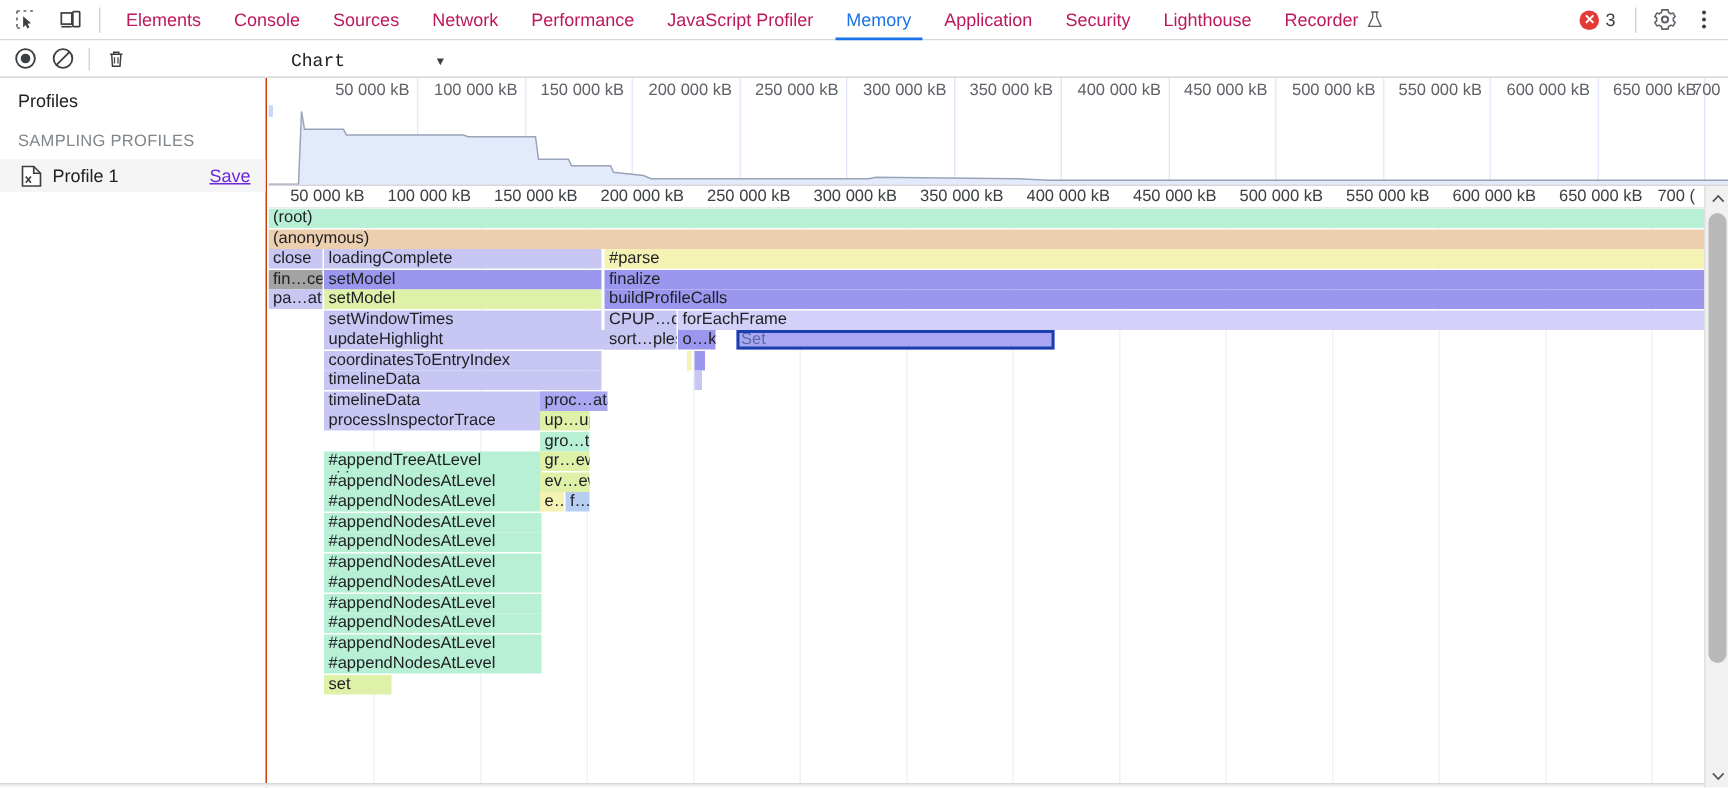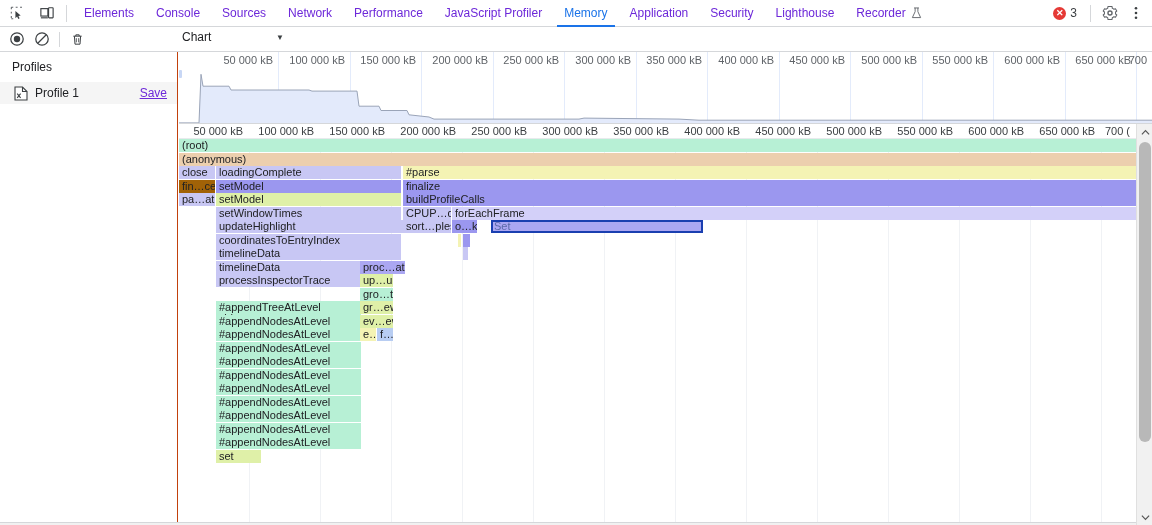--- a/index.html
+++ b/index.html
@@ -26,21 +26,21 @@
   .tb-ibtn {
     width: 22px; height: 22px; display: flex; align-items: center;
     justify-content: center; cursor: pointer; border-radius: 2px;
   }
   .tb-div {
     width: 1px; height: 17px; background: #d5d7da; margin: 0 6px 0 8px;
   }
   .tabs { display: flex; align-items: stretch; height: 27px; }
   .tab {
     display: flex; align-items: center; padding: 0 11px; height: 27px;
-    font-size: 12px; color: #6d28d9; cursor: pointer;
+    font-size: 12px; color: #be185d; cursor: pointer;
     white-space: nowrap; position: relative;
   }
   .tab.active { color: #1a73e8; }
   .tab.active::after {
     content: ""; position: absolute; left: 4px; right: 4px; bottom: 0;
     height: 2px; background: #1a73e8;
   }
   .tab .flask { margin-left: 5px; display: inline-flex; }
   .tb-right {
     margin-left: auto; display: flex; align-items: center;
@@ -67,22 +67,22 @@
   .tool-left {
     position: absolute; left: 0; top: 0; width: 178px; height: 24px;
     display: flex; align-items: center; padding-left: 6px; gap: 3px;
   }
   .tool-btn {
     width: 22px; height: 22px; display: flex; align-items: center;
     justify-content: center; cursor: pointer; border-radius: 2px;
   }
   .tool-sep { width: 1px; height: 15px; background: #d5d7da; margin: 0 3px; }
   .tool-right {
-    position: absolute; left: 179px; top: 0; height: 24px;
-    display: flex; align-items: flex-start;
+    position: absolute; left: 191px; top: 0; height: 24px;
+    display: flex; align-items: flex-end; font-family: Liberation Mono, monospace;
   }
   .chart-select {
     display: flex; align-items: center; justify-content: space-between;
     width: 110px; height: 20px; padding: 0 5px 0 3px; cursor: pointer;
     font-size: 12px; color: #202124;
   }
   .caret { font-size: 8px; color: #3c4043; }
 
   
   .sidebar {
@@ -292,20 +292,21 @@
     <div class="tool-right">
       <div class="chart-select">
         <span>Chart</span>
         <span class="caret">▼</span>
       </div>
     </div>
   </div>
 
   <div class="sidebar">
     <div class="sb-title">Profiles</div>
+    <div class="sb-group">SAMPLING PROFILES</div>
     <div class="sb-item">
       <span class="doc-ico">
         <svg width="14" height="15" viewBox="0 0 14 15">
           <path d="M1 1h7.5L13 5.5V14H1z" fill="#fff" stroke="#3c4043" stroke-width="1.1"></path>
           <path d="M8.5 1v4.5H13" fill="none" stroke="#3c4043" stroke-width="1.1"></path>
           <path d="M3.2 7.6l3.4 4.2M6.6 7.6l-3.4 4.2" stroke="#3c4043" stroke-width="1.1"></path>
         </svg>
       </span>
       <span>Profile 1</span>
       <span class="sb-save">Save</span>
@@ -387,21 +388,21 @@
       <svg width="9" height="7" viewBox="0 0 10 7">
           <path d="M1 5.6L5 1.4l4 4.2" fill="none" stroke="#5f6368" stroke-width="1.2"></path>
         </svg>
     </div>
     <div class="fc-rows" id="fc-rows">
         <div class="bar" style="left: 0px; top: 0px; width: 957px; background: rgb(183, 240, 213);">(root)</div>
         <div class="bar" style="left: 0px; top: 13.5px; width: 957px; background: rgb(236, 207, 174);">(anonymous)</div>
         <div class="bar" style="left: 0px; top: 27px; width: 36px; background: rgb(200, 199, 244);">close</div>
         <div class="bar" style="left: 37px; top: 27px; width: 185px; background: rgb(200, 199, 244);">loadingComplete</div>
         <div class="bar" style="left: 224px; top: 27px; width: 870px; background: rgb(244, 243, 180);">#parse</div>
-        <div class="bar" style="left: 0px; top: 40.5px; width: 36px; background: #a16207;">fin…ce</div>
+        <div class="bar" style="left: 0px; top: 40.5px; width: 36px; background: #a3a3a3;">fin…ce</div>
         <div class="bar" style="left: 37px; top: 40.5px; width: 185px; background: rgb(155, 151, 239);">setModel</div>
         <div class="bar" style="left: 224px; top: 40.5px; width: 733px; background: rgb(155, 151, 239);">finalize</div>
         <div class="bar" style="left: 0px; top: 54px; width: 36px; background: rgb(200, 199, 244);">pa…at</div>
         <div class="bar" style="left: 37px; top: 54px; width: 185px; background: rgb(223, 240, 168);">setModel</div>
         <div class="bar" style="left: 224px; top: 54px; width: 733px; background: rgb(155, 151, 239);">buildProfileCalls</div>
         <div class="bar" style="left: 37px; top: 67.5px; width: 185px; background: rgb(200, 199, 244);">setWindowTimes</div>
         <div class="bar" style="left: 224px; top: 67.5px; width: 48px; background: rgb(200, 199, 244);">CPUP…del</div>
         <div class="bar" style="left: 273px; top: 67.5px; width: 684px; background: rgb(211, 208, 249);">forEachFrame</div>
         <div class="bar" style="left: 37px; top: 81px; width: 223px; background: rgb(200, 199, 244);">updateHighlight</div>
         <div class="bar" style="left: 224px; top: 81px; width: 48px; background: rgb(200, 199, 244);">sort…ples</div>

